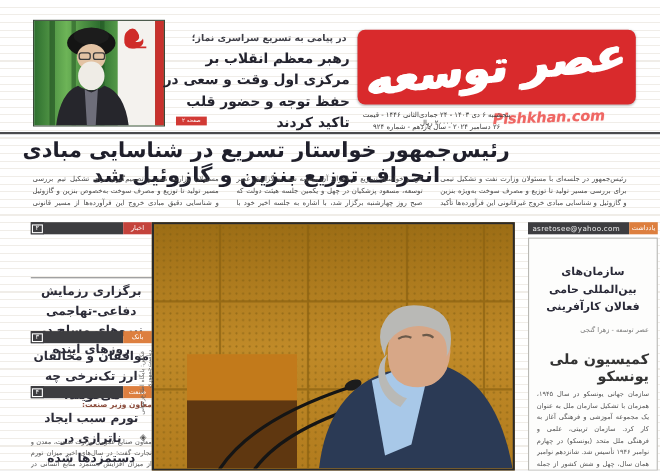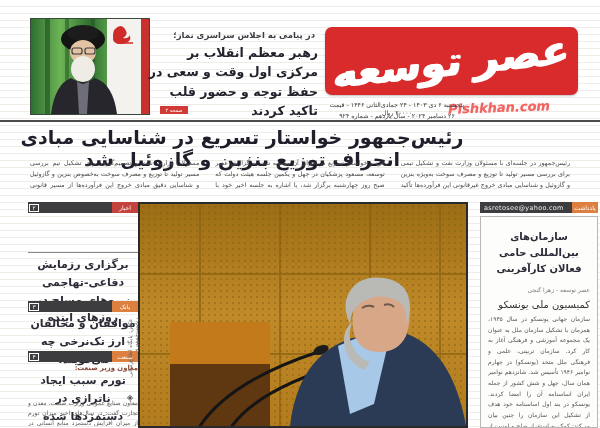--- a/index.html
+++ b/index.html
@@ -103,28 +103,28 @@
   .photo-credit {
     left:127px; top:318px; height:72px; color:#666; font-size:5.5px;
     writing-mode:vertical-rl; transform:rotate(180deg); letter-spacing:.5px;
   }
   .photo-marker { left:127px; top:394px; color:#555; font-size:8px; line-height:1; }
 
   
   .rcol { left:480px; width:118px; }
   .note-box {
     left:480px; top:216px; width:118px; height:212px;
-    background:#fdfdfc; border:1px solid #b8b8b4; padding:6px 7px; overflow:hidden;
+    background:#fdfdfc; border:1px solid #b8b8b4; padding:17px 7px; overflow:hidden;
   }
   .note-title {
     text-align:center; font-size:10px; font-weight:bold; color:#2a2a38;
     line-height:1.6; margin-top:6px;
   }
   .note-byline { margin-top:9px; font-size:6px; color:#777; }
-  .note-author { margin-top:6px; font-size:10px; font-weight:normal; color:#333; }
+  .note-author { margin-top:16px; font-size:13px; font-weight:bold; color:#333; }
   .note-body {
     margin-top:4px; font-size:6px; color:#555; text-align:justify;
     line-height:1.78; height:140px; overflow:hidden;
   }
 </style>
 </head>
 <body>
 
 <div class="page">
 
@@ -151,21 +151,21 @@
       <ellipse cx="52" cy="14" rx="16" ry="8" fill="#1c1c1c"></ellipse>
       <ellipse cx="52" cy="33" rx="13" ry="12" fill="#e3c3a4"></ellipse>
       <rect x="41" y="29" width="10" height="6" rx="2" fill="none" stroke="#3a3a3a" stroke-width="1.2"></rect>
       <rect x="54" y="29" width="10" height="6" rx="2" fill="none" stroke="#3a3a3a" stroke-width="1.2"></rect>
       <ellipse cx="52" cy="50" rx="12" ry="13" fill="#efece6"></ellipse>
       <path d="M20 95 q4 -30 20 -36 q12 8 24 0 q18 6 22 36 z" fill="#26262c"></path>
       <path d="M46 62 q6 6 12 0 l-2 33 h-8 z" fill="#6e6e7a"></path>
     </svg>
   </div>
 
-  <div class="abs leader-kicker">در پیامی به اجلاس سراسری نماز؛</div>
+  <div class="abs leader-kicker">در پیامی به تسریع سراسری نماز؛</div>
   <div class="abs leader-headline">رهبر معظم انقلاب بر مرکزی اول وقت و سعی در حفظ توجه و حضور قلب تاکید کردند</div>
   <div class="abs page-tag">صفحه ۲</div>
 
   <div class="abs logo-box">
     <span class="logo-calligraphy">عصر توسعه</span>
   </div>
   <div class="abs watermark">Pishkhan.com</div>
   <div class="abs dateline dl1">پنجشنبه ۶ دی ۱۴۰۳ - ۲۴ جمادی‌الثانی ۱۴۴۶ - قیمت ۲۰۰۰۰ ریال</div>
   <div class="abs dateline dl2">۲۶ دسامبر ۲۰۲۴ - سال یازدهم - شماره ۹۲۴</div>
   <div class="abs top-rule"></div>

